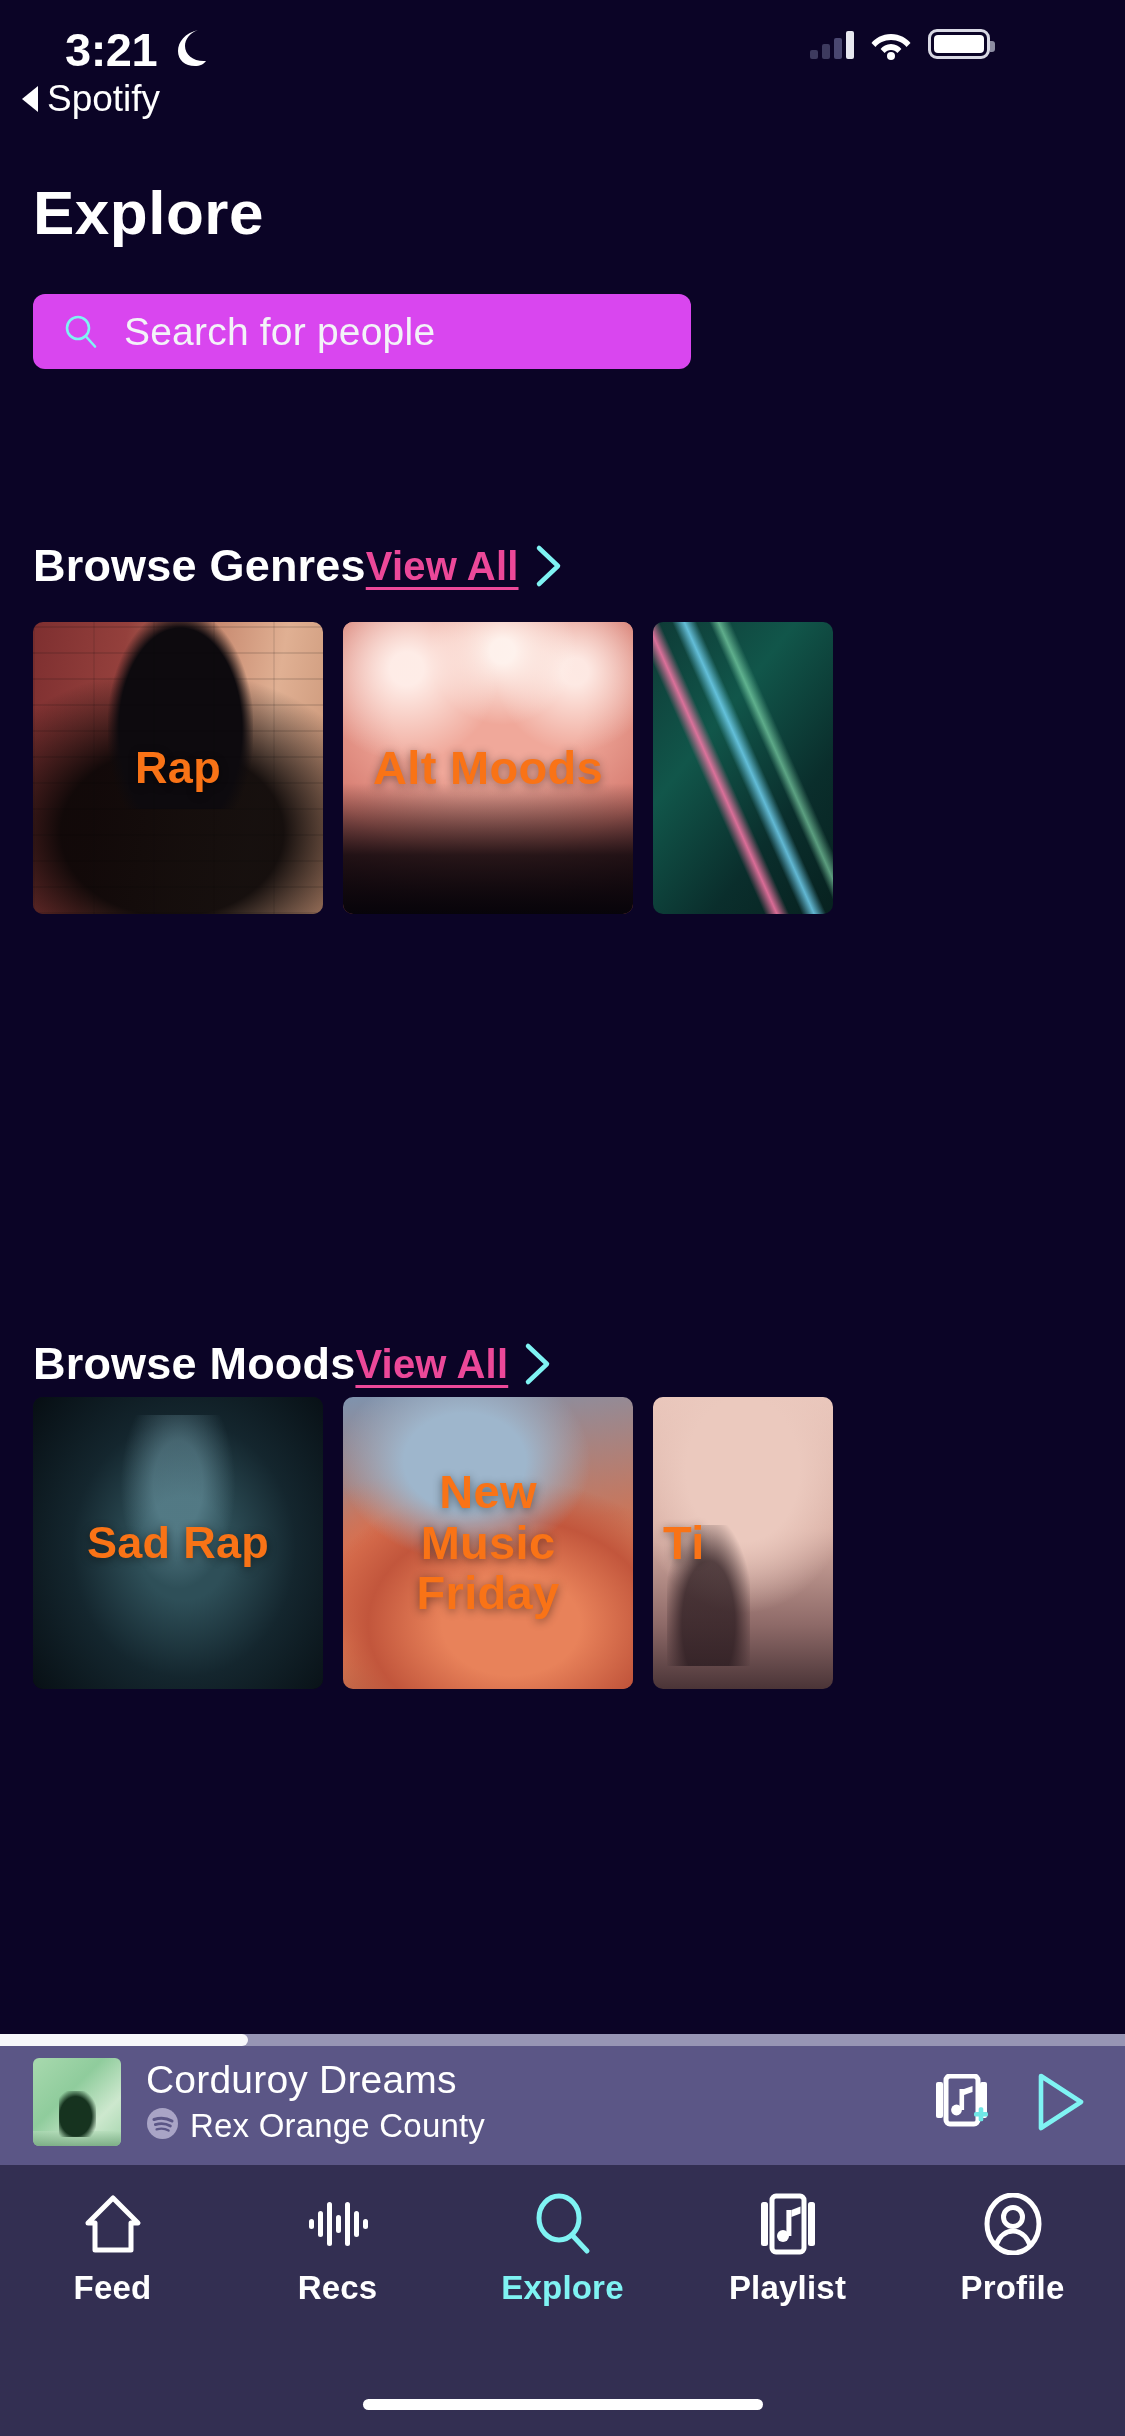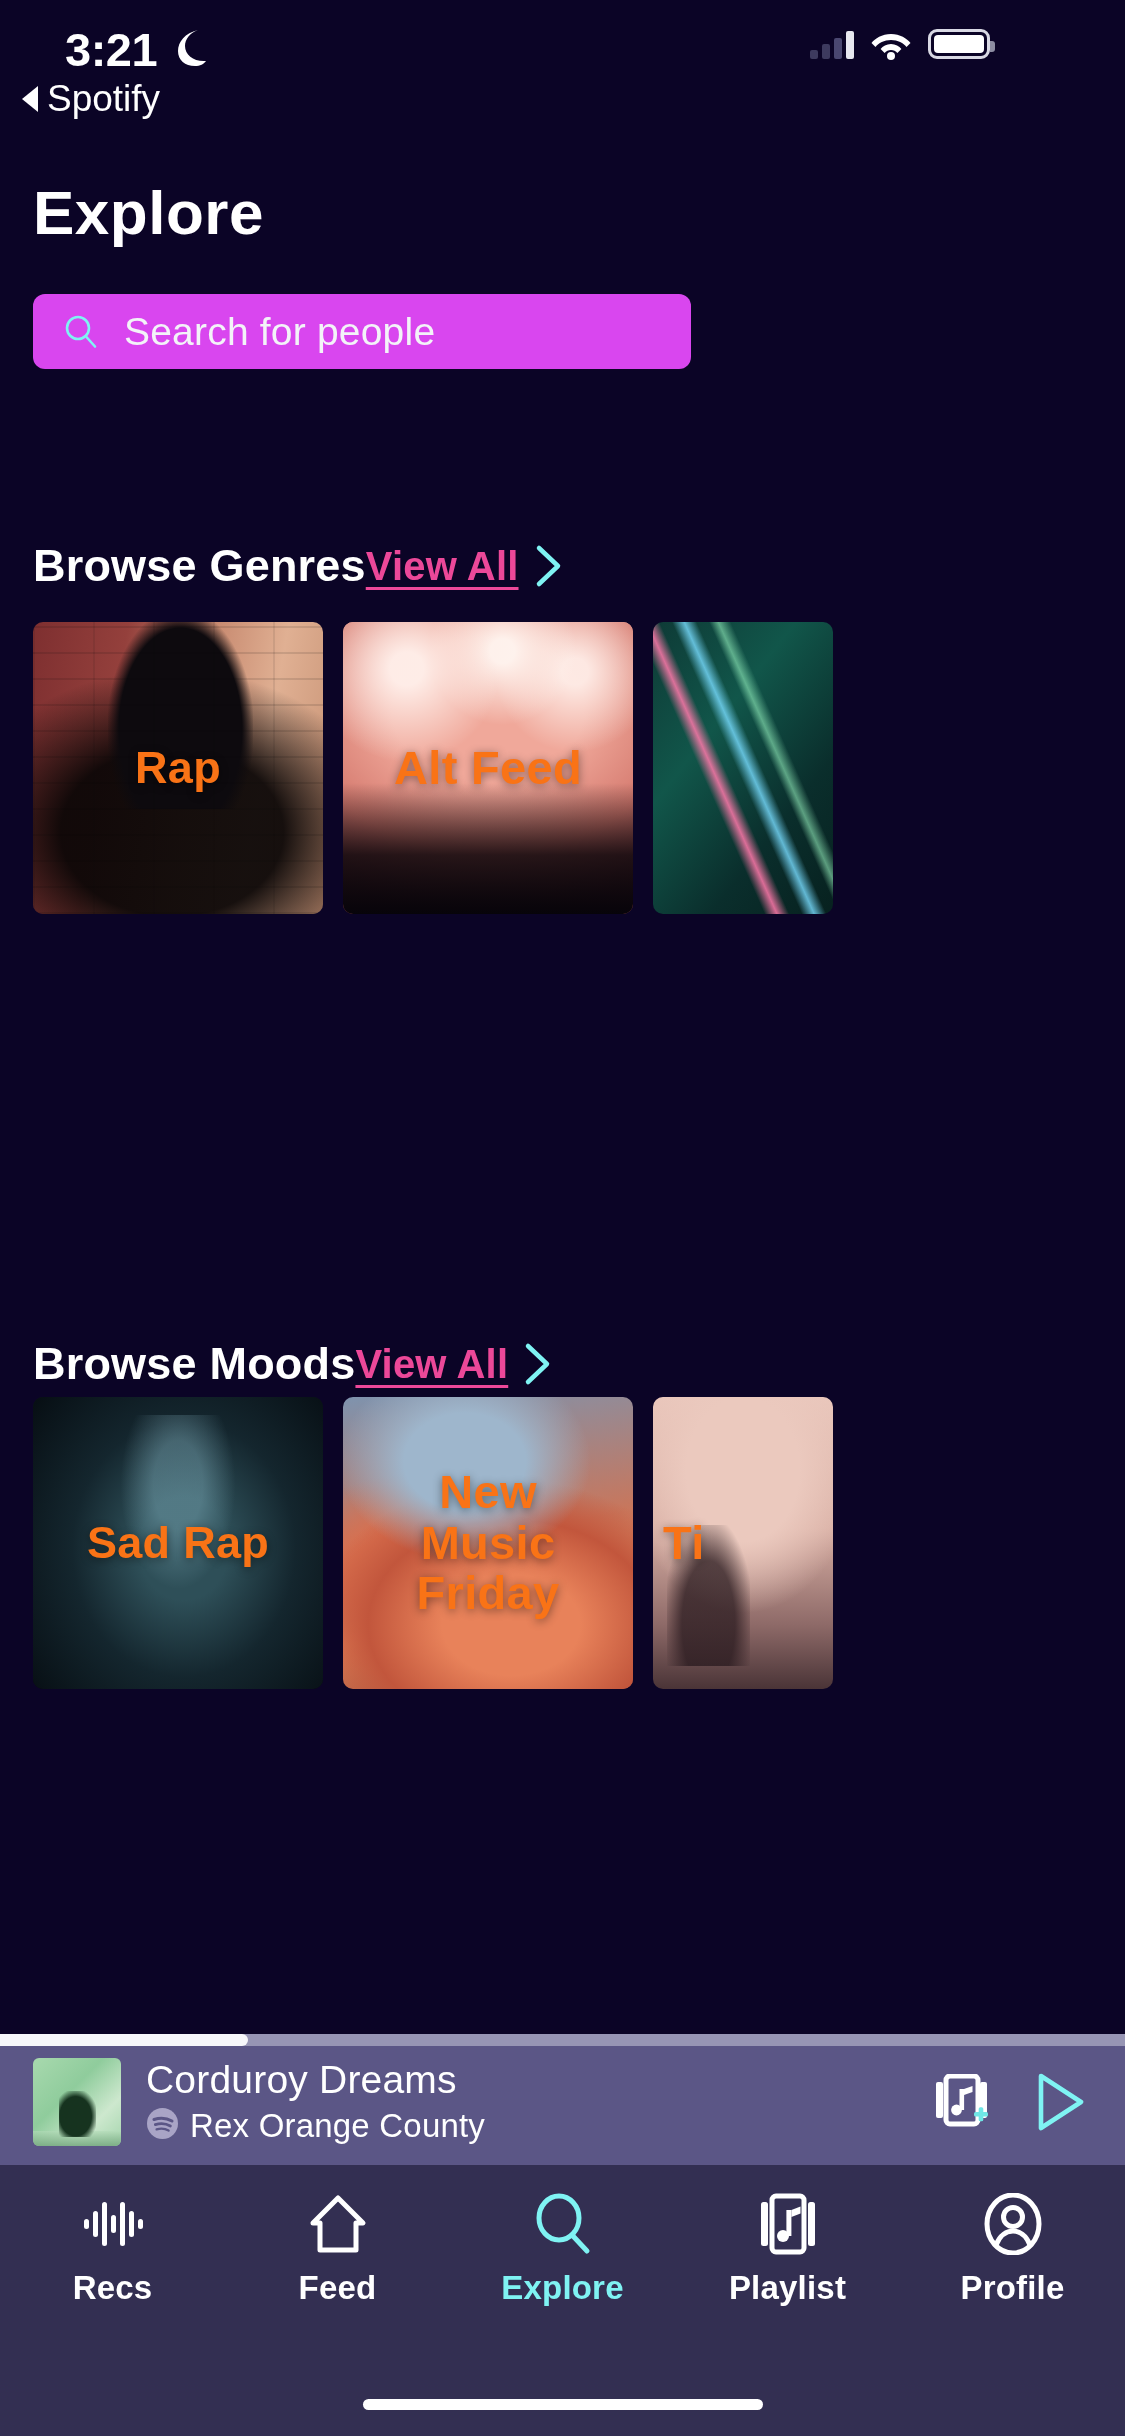--- a/index.html
+++ b/index.html
@@ -265,21 +265,21 @@
     </span>
   </div>
 
   <div class="cardrow" style="top:622px;">
     <div class="card">
       <div class="art art-rap"></div>
       <div class="label">Rap</div>
     </div>
     <div class="card">
       <div class="art art-altrock"></div>
-      <div class="label big">Alt Feed</div>
+      <div class="label big">Alt Moods</div>
     </div>
     <div class="card clip">
       <div class="art art-teal"></div>
       <div class="label"></div>
     </div>
   </div>
 
   <div class="section-head" style="top:1296px;">
     <span class="section-title">Browse Moods</span>
     <span class="viewall">
@@ -350,44 +350,44 @@
           <polygon points="6,3 46,29 6,55" fill="none" stroke="#7FF3F3" stroke-width="4.6" stroke-linejoin="round"></polygon>
         </svg>
       </div>
     </div>
   </div>
 
   <div class="tabbar">
 
     <div class="tab">
       <span class="tab-ico">
+        <svg width="60" height="62" viewBox="0 0 60 62">
+          <path d="M30 5 L55 30 L48 30 L48 57 L12 57 L12 30 L5 30 Z" fill="none" stroke="#ffffff" stroke-width="5" stroke-linejoin="round"></path>
+        </svg>
+      </span>
+      <span class="tab-label">Feed</span>
+    </div>
+
+    <div class="tab">
+      <span class="tab-ico">
         <svg width="62" height="54" viewBox="0 0 62 54">
           <g fill="#ffffff">
             <rect x="2" y="22" width="5" height="10" rx="2.5"></rect>
             <rect x="11" y="14" width="5" height="26" rx="2.5"></rect>
             <rect x="20" y="5" width="5" height="44" rx="2.5"></rect>
             <rect x="29" y="18" width="5" height="18" rx="2.5"></rect>
             <rect x="38" y="5" width="5" height="44" rx="2.5"></rect>
             <rect x="47" y="14" width="5" height="26" rx="2.5"></rect>
             <rect x="56" y="22" width="5" height="10" rx="2.5"></rect>
           </g>
         </svg>
       </span>
       <span class="tab-label">Recs</span>
     </div>
 
-    <div class="tab">
-      <span class="tab-ico">
-        <svg width="60" height="62" viewBox="0 0 60 62">
-          <path d="M30 5 L55 30 L48 30 L48 57 L12 57 L12 30 L5 30 Z" fill="none" stroke="#ffffff" stroke-width="5" stroke-linejoin="round"></path>
-        </svg>
-      </span>
-      <span class="tab-label">Feed</span>
-    </div>
-
     <div class="tab active">
       <span class="tab-ico">
         <svg width="58" height="62" viewBox="0 0 58 62">
           <ellipse cx="25" cy="25" rx="20" ry="22" fill="none" stroke="#7FF3F3" stroke-width="5"></ellipse>
           <line x1="39" y1="43" x2="53" y2="58" stroke="#7FF3F3" stroke-width="5" stroke-linecap="round"></line>
         </svg>
       </span>
       <span class="tab-label">Explore</span>
     </div>
 

